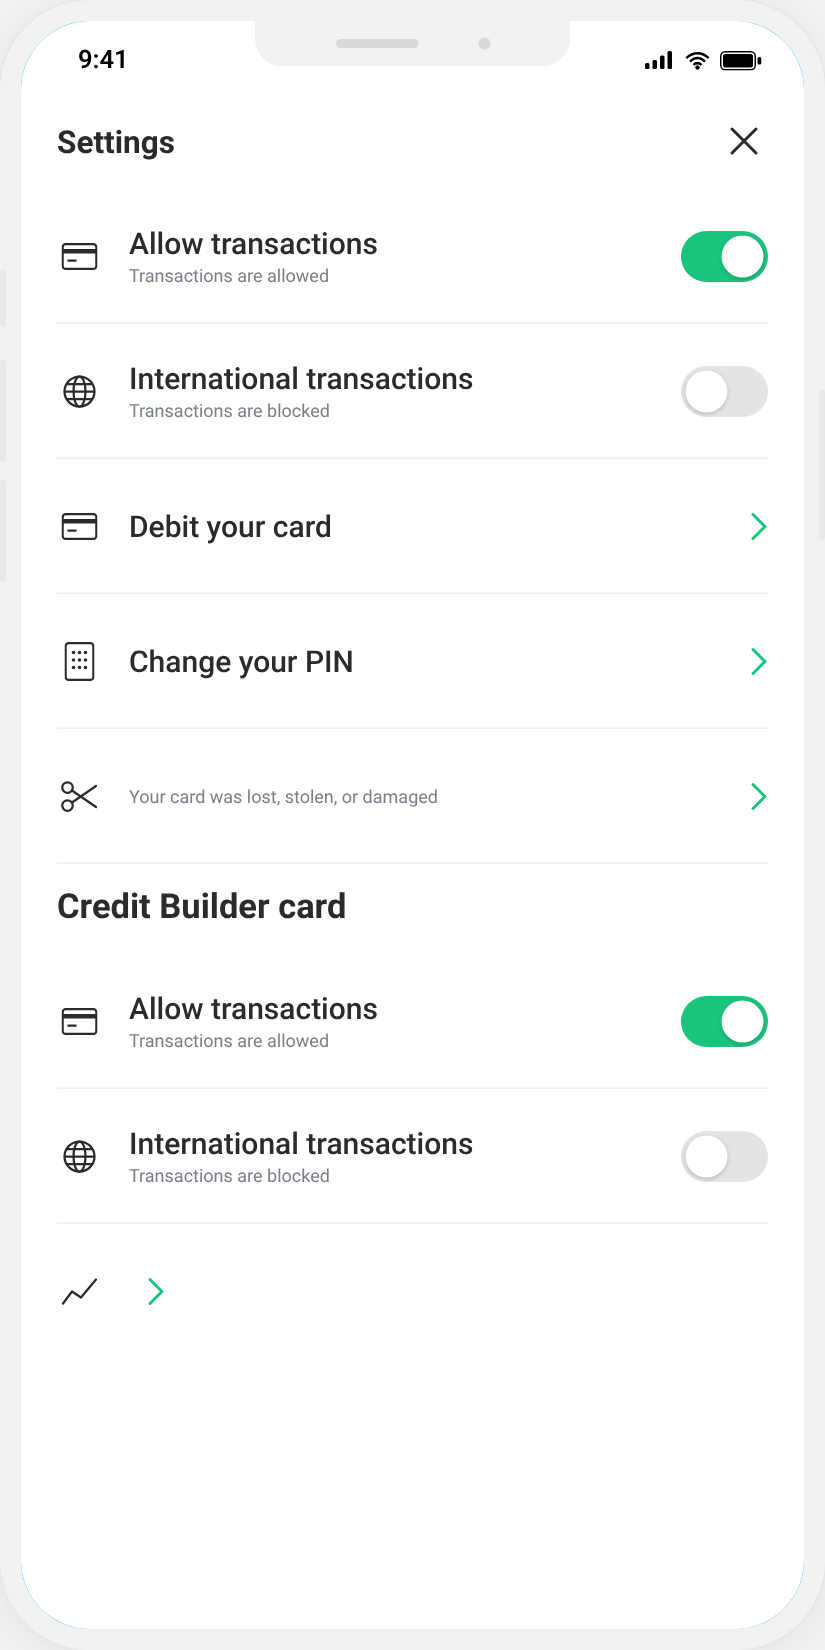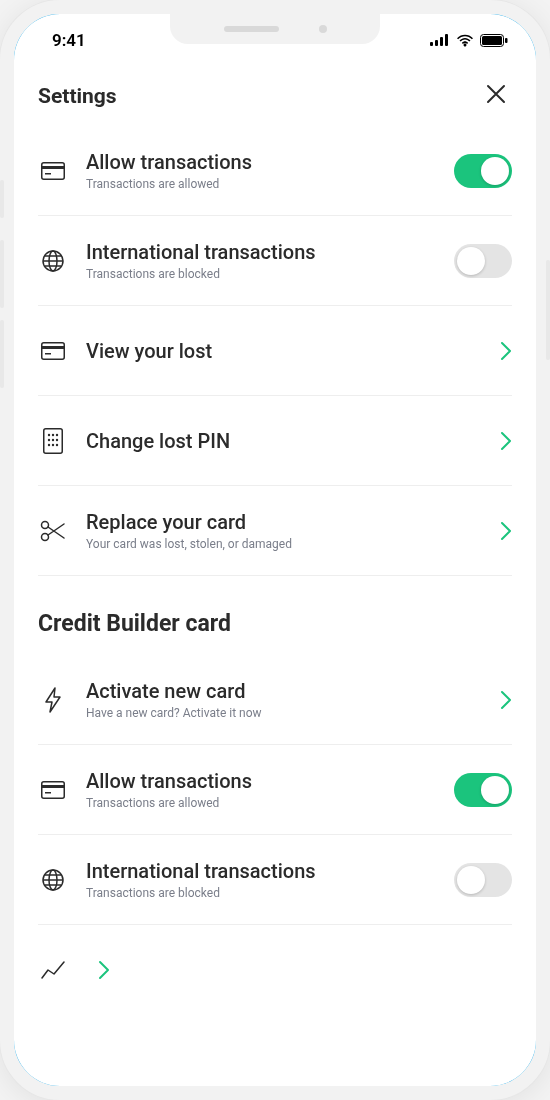--- a/index.html
+++ b/index.html
@@ -272,21 +272,21 @@
 
       <div class="row">
         <div class="row-icon">
           <svg width="24" height="18" viewBox="0 0 24 18">
               <rect x="0.75" y="0.75" width="22.5" height="16.5" rx="2" fill="none" stroke="#2b2b2b" stroke-width="1.5"></rect>
               <rect x="0.75" y="4" width="22.5" height="3" fill="#2b2b2b"></rect>
               <rect x="4" y="11" width="6" height="1.5" fill="#2b2b2b"></rect>
             </svg>
         </div>
         <div class="row-text">
-          <div class="row-title">View your lost</div>
+          <div class="row-title">Debit your card</div>
         </div>
         <div class="row-action chevron">
           <svg width="12" height="20" viewBox="0 0 12 20">
               <path fill="none" stroke="#1bc47d" stroke-width="2" stroke-linecap="round" stroke-linejoin="round" d="M2 2 L10 10 L2 18"></path>
             </svg>
         </div>
       </div>
 
       <div class="row">
         <div class="row-icon">
@@ -299,66 +299,49 @@
                 <circle cx="6" cy="12" r="1.2"></circle>
                 <circle cx="10" cy="12" r="1.2"></circle>
                 <circle cx="14" cy="12" r="1.2"></circle>
                 <circle cx="6" cy="17" r="1.2"></circle>
                 <circle cx="10" cy="17" r="1.2"></circle>
                 <circle cx="14" cy="17" r="1.2"></circle>
               </g>
             </svg>
         </div>
         <div class="row-text">
-          <div class="row-title">Change lost PIN</div>
+          <div class="row-title">Change your PIN</div>
         </div>
         <div class="row-action chevron">
           <svg width="12" height="20" viewBox="0 0 12 20">
               <path fill="none" stroke="#1bc47d" stroke-width="2" stroke-linecap="round" stroke-linejoin="round" d="M2 2 L10 10 L2 18"></path>
             </svg>
         </div>
       </div>
 
       <div class="row">
         <div class="row-icon">
           <svg width="26" height="22" viewBox="0 0 26 22">
               <circle cx="5" cy="5" r="3.5" fill="none" stroke="#2b2b2b" stroke-width="1.5"></circle>
               <circle cx="5" cy="17" r="3.5" fill="none" stroke="#2b2b2b" stroke-width="1.5"></circle>
               <path d="M8 7 L24 18 M8 15 L24 4" stroke="#2b2b2b" stroke-width="1.5" stroke-linecap="round"></path>
             </svg>
         </div>
         <div class="row-text">
-          <div class="row-title">Replace your card</div>
           <div class="row-sub">Your card was lost, stolen, or damaged</div>
         </div>
         <div class="row-action chevron">
           <svg width="12" height="20" viewBox="0 0 12 20">
               <path fill="none" stroke="#1bc47d" stroke-width="2" stroke-linecap="round" stroke-linejoin="round" d="M2 2 L10 10 L2 18"></path>
             </svg>
         </div>
       </div>
 
-      <div class="section-title" style="margin-top:34px;">Credit Builder card</div>
-
-      <div class="row">
-        <div class="row-icon">
-          <svg width="18" height="26" viewBox="0 0 18 26">
-              <path fill="none" stroke="#2b2b2b" stroke-width="1.5" stroke-linejoin="round" d="M11 1 L2 15 H8 L6 25 L16 10 H10 Z"></path>
-            </svg>
-        </div>
-        <div class="row-text">
-          <div class="row-title">Activate new card</div>
-          <div class="row-sub">Have a new card? Activate it now</div>
-        </div>
-        <div class="row-action chevron">
-          <svg width="12" height="20" viewBox="0 0 12 20">
-              <path fill="none" stroke="#1bc47d" stroke-width="2" stroke-linecap="round" stroke-linejoin="round" d="M2 2 L10 10 L2 18"></path>
-            </svg>
-        </div>
-      </div>
+      <div class="section-title" style="margin-top:15px;">Credit Builder card</div>
+
 
       <div class="row">
         <div class="row-icon">
           <svg width="24" height="18" viewBox="0 0 24 18">
               <rect x="0.75" y="0.75" width="22.5" height="16.5" rx="2" fill="none" stroke="#2b2b2b" stroke-width="1.5"></rect>
               <rect x="0.75" y="4" width="22.5" height="3" fill="#2b2b2b"></rect>
               <rect x="4" y="11" width="6" height="1.5" fill="#2b2b2b"></rect>
             </svg>
         </div>
         <div class="row-text">

